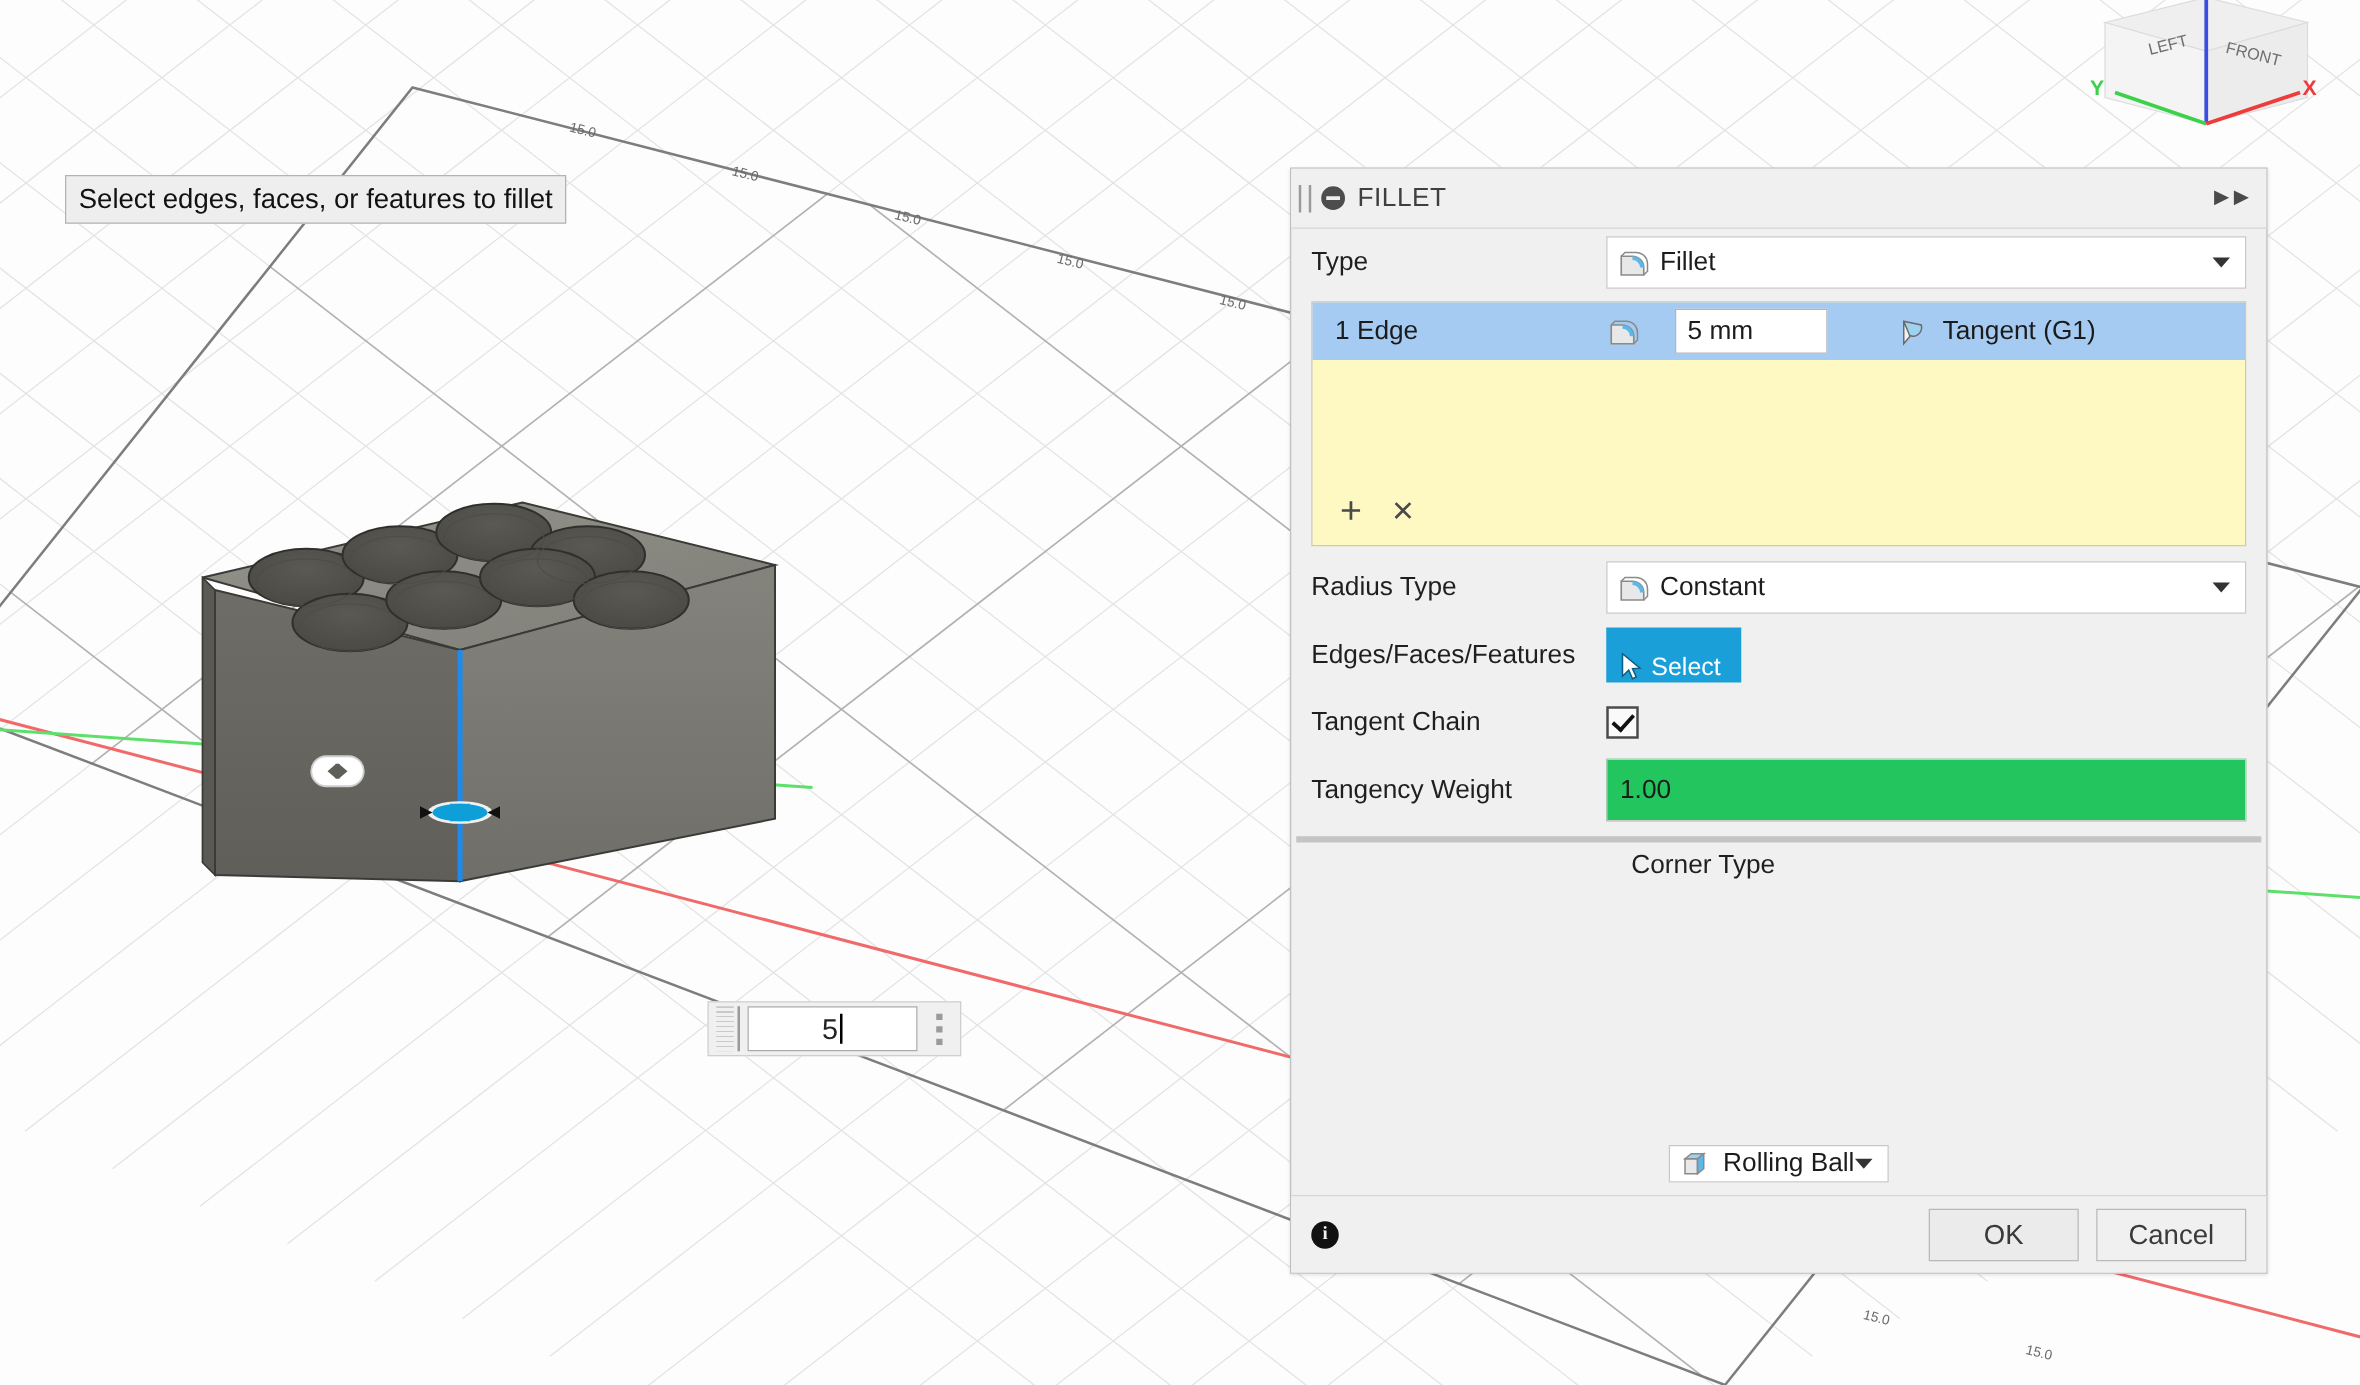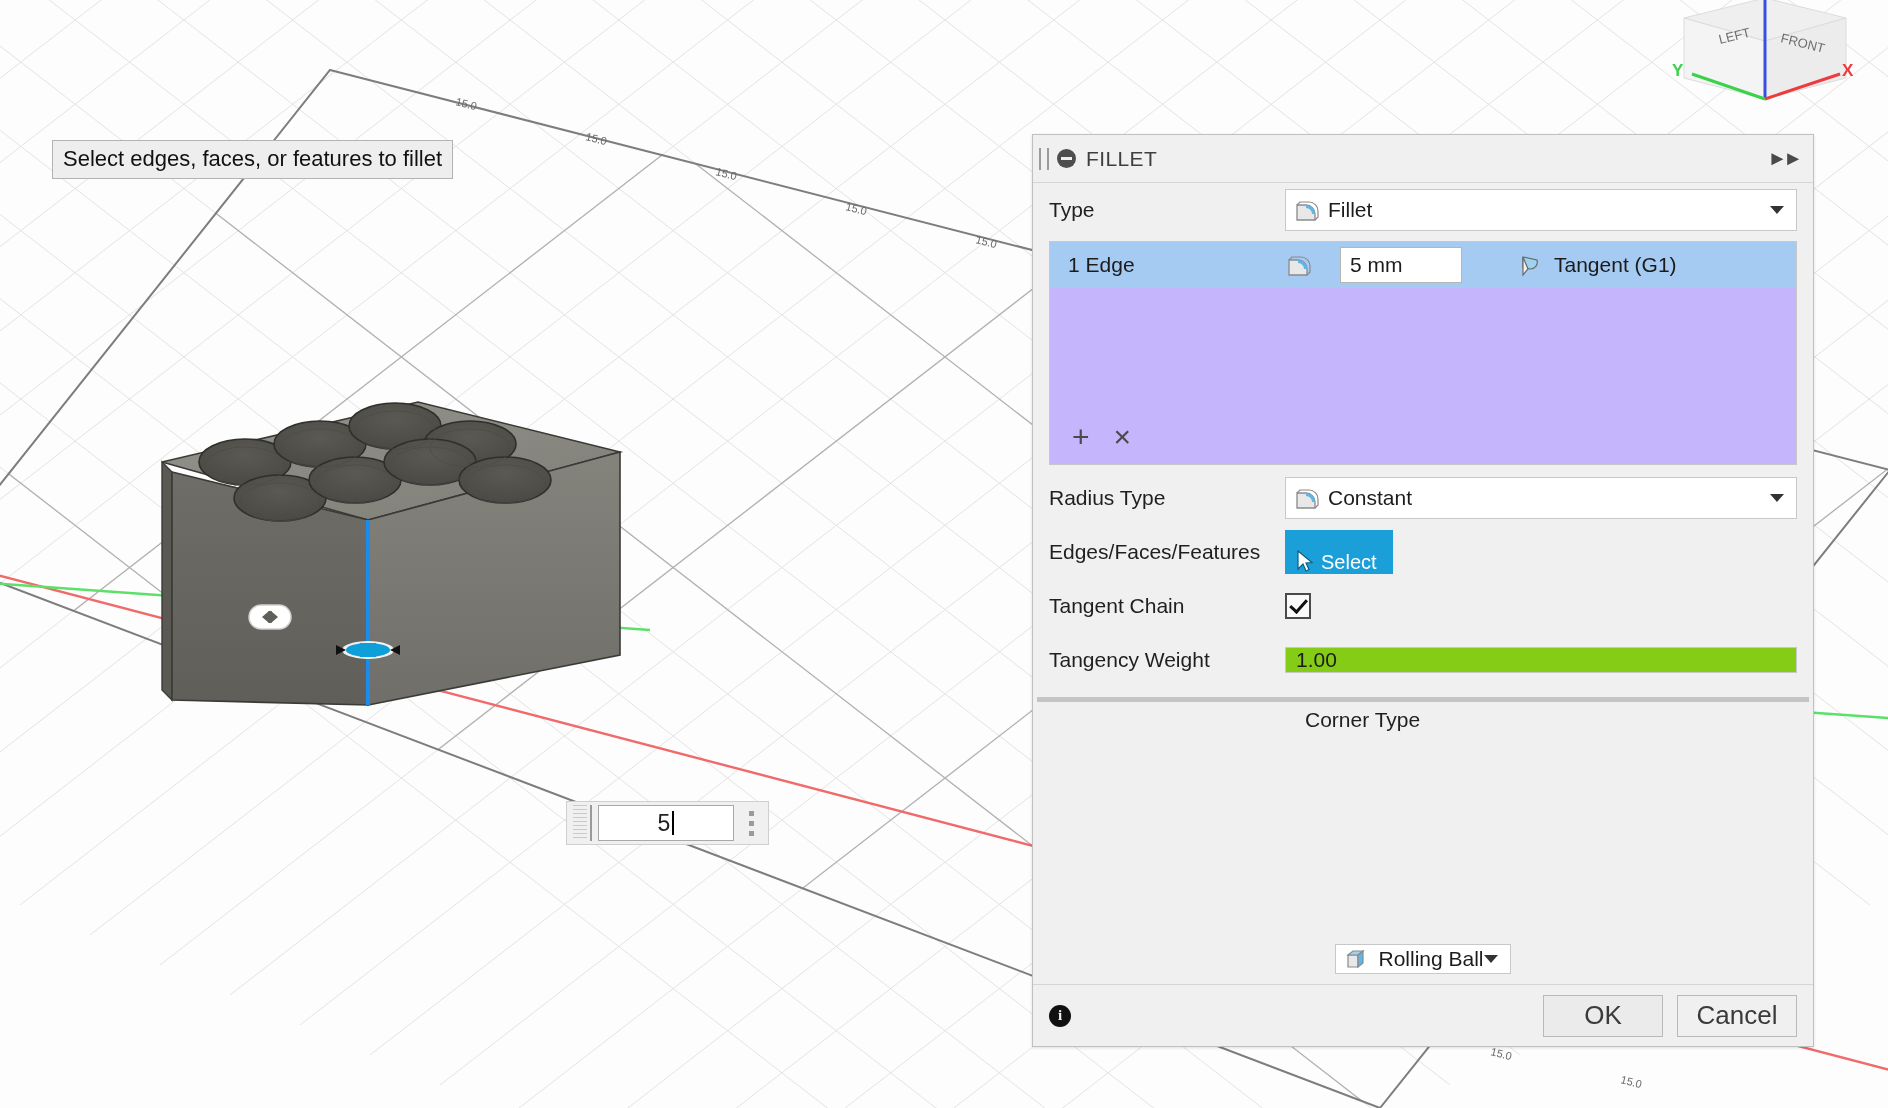--- a/index.html
+++ b/index.html
@@ -136,23 +136,23 @@
     border-top: 8px solid #333;
     margin-right: 4px;
   }
 
   
   .ico { width: 28px; height: 28px; flex: 0 0 28px; }
 
   
   #sel-box {
     margin: 4px 16px 6px 16px;
-    background: #c4b5fd;
+    background: #fef9c3;
     border: 1px solid #c8c8c8;
-    height: 224px;
+    height: 196px;
     display: flex; flex-direction: column;
   }
   #sel-row {
     background: #a6cbf2;
     height: 46px;
     display: flex; align-items: center;
     padding: 0 4px 0 18px;
   }
   #sel-row-label { font-size: 21px; color: #1b1b1b; width: 216px; flex: 0 0 216px; }
   #sel-radius-wrap { display: flex; align-items: center; flex: 0 0 auto; }
@@ -189,22 +189,22 @@
     position: relative;
   }
   .checkbox::after {
     content: "";
     width: 7px; height: 14px;
     border-right: 3px solid #111; border-bottom: 3px solid #111;
     transform: rotate(42deg) translate(-1px,-2px);
   }
 
   .textfield {
-    flex: 1; height: 26px;
-    background: #84cc16; border: 1px solid #c8c8c8;
+    flex: 1; height: 50px;
+    background: #22c55e; border: 1px solid #c8c8c8;
     display: flex; align-items: center;
     padding-left: 10px; font-size: 21px; color: #1c1c1c;
   }
 
   #dlg-separator { height: 5px; background: #c4c4c4; margin: 10px 4px 6px 4px; }
 
   #dlg-footer {
     border-top: 1px solid #d5d5d5;
     height: 62px;
     display: flex; align-items: center;
@@ -216,21 +216,21 @@
     background: #111; color: #f0f0f0;
     font-size: 15px; font-weight: bold;
     display: flex; align-items: center; justify-content: center;
     font-family: "Liberation Serif", serif;
   }
   #footer-spacer { flex: 1; }
   .dlg-btn {
     min-width: 120px; height: 42px;
     border: 1px solid #b9b9b9;
     background: #ebebeb;
-    font-size: 26px; color: #3a3a3a;
+    font-size: 22px; color: #3a3a3a;
     display: flex; align-items: center; justify-content: center;
     margin-left: 14px;
   }
   .dlg-btn.cancel { background: #f0f0f0; }
 </style>
 </head>
 <body>
 
 <div id="app">
 

